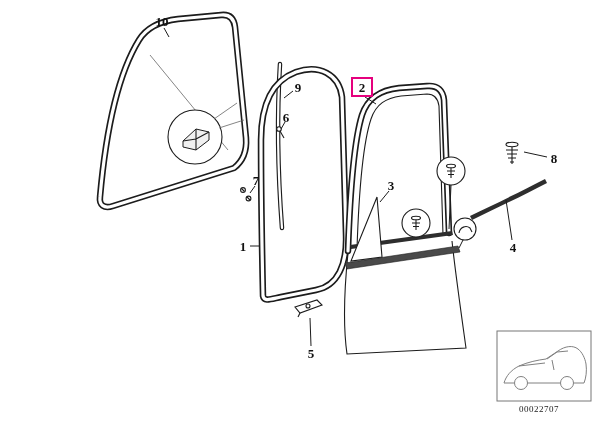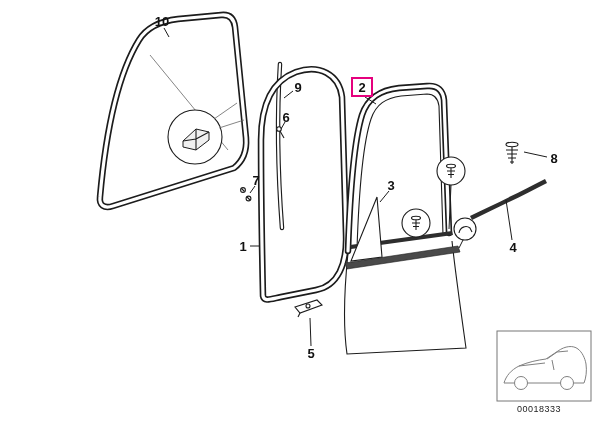--- a/index.html
+++ b/index.html
@@ -1,18 +1,18 @@
 <!DOCTYPE html>
 <html><head>
 <meta charset="utf-8">
 <style>
   html,body { margin:0; padding:0; background:#fff; }
   .stage {
     position:relative; width:600px; height:424px; background:#ffffff;
-    font-family:Liberation Sans, sans-serif; overflow:hidden;
+    font-family:Liberation Serif, serif; overflow:hidden;
   }
   .stage svg { position:absolute; left:0; top:0; }
 
   .callout {
     position:absolute; transform:translate(-50%,-50%);
     font-size:13px; font-weight:bold; color:#111; line-height:1;
     cursor:pointer; user-select:none;
   }
   .highlight-box {
     position:absolute; width:18px; height:16px;
@@ -164,15 +164,15 @@
   <span class="callout" style="left:243px;top:246px">1</span>
   <span class="callout" style="left:391px;top:185px">3</span>
   <span class="callout" style="left:513px;top:247px">4</span>
   <span class="callout" style="left:554px;top:158px">8</span>
   <span class="callout" style="left:311px;top:353px">5</span>
 
   <div class="highlight-box" style="left:351px;top:77px">
     <span class="callout-in-box">2</span>
   </div>
 
-  <span class="part-number" style="left:539px;top:409px">00018333</span>
+  <span class="part-number" style="left:539px;top:409px">00022707</span>
 
 </div>
 
 </body></html>

